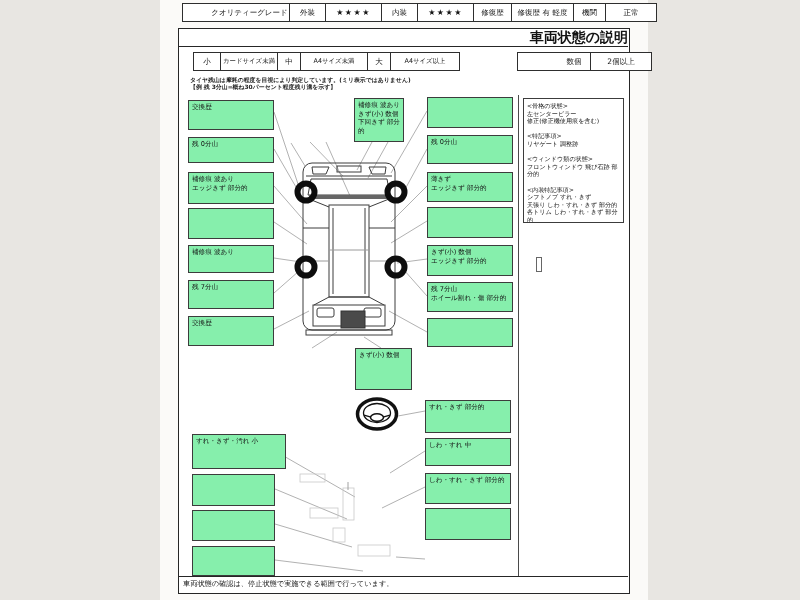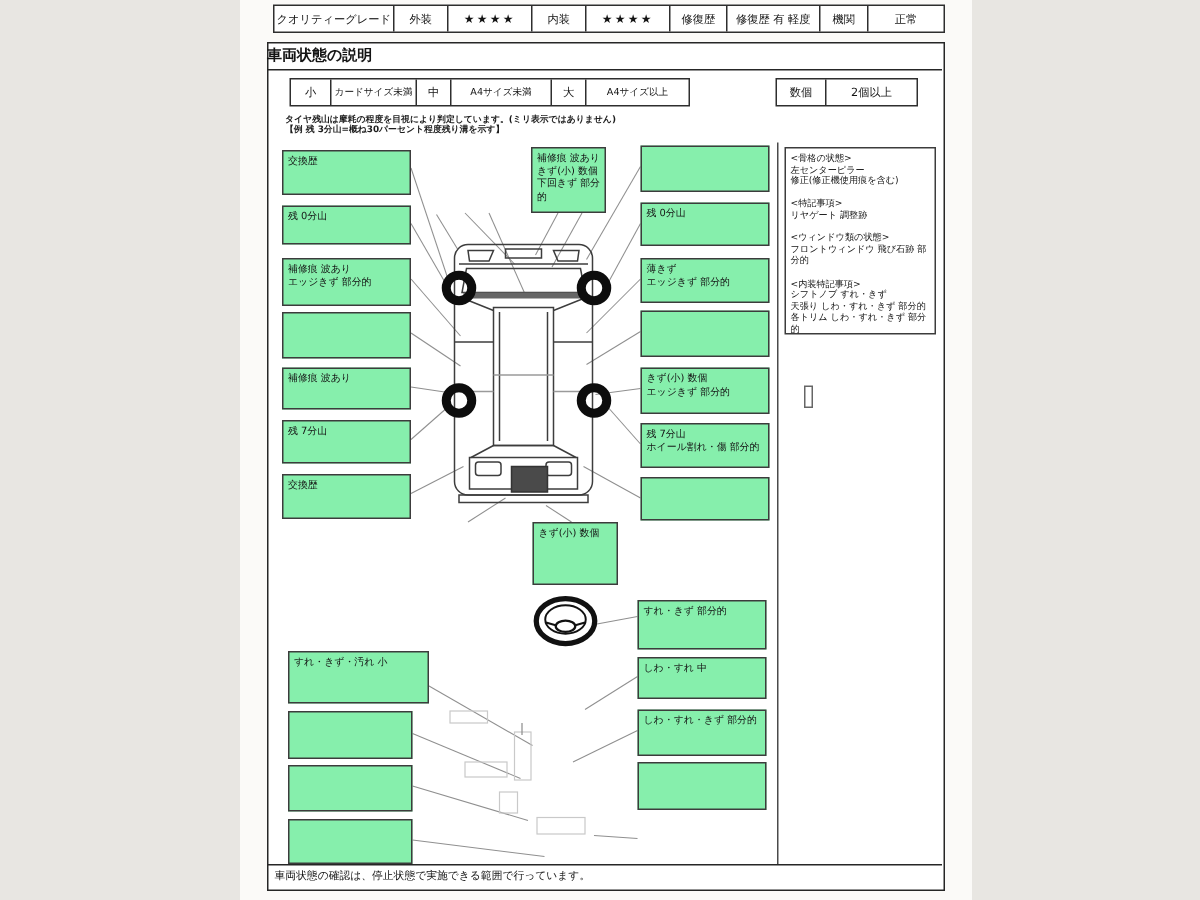--- a/index.html
+++ b/index.html
@@ -1,21 +1,21 @@
 <!DOCTYPE html>
 <html><head>
 <meta charset="utf-8">
 <style>
   html,body{margin:0;padding:0;}
   body{font-family:"DejaVu Sans","Liberation Sans",sans-serif;color:#141414;}
   .canvas{position:relative;width:800px;height:600px;background:#e8e6e2;overflow:hidden;}
   .page{position:absolute;left:160px;top:0;width:488px;height:600px;background:#fbfaf8;}
   svg.overlay{position:absolute;left:0;top:0;z-index:1;}
   .mainbox{position:absolute;left:178px;top:28px;width:450px;height:564px;border:1px solid #262626;background:#fff;z-index:0;}
-  .titlebar{position:absolute;left:178px;top:28px;width:450px;height:18px;border-bottom:1px solid #262626;text-align:left;font-size:10px;font-weight:bold;line-height:19px;z-index:2;}
+  .titlebar{position:absolute;left:178px;top:28px;width:450px;height:18px;border-bottom:1px solid #262626;text-align:right;font-size:14px;font-weight:bold;line-height:19px;z-index:2;}
   .hrow{position:absolute;display:flex;border:1px solid #2e2e2e;background:#fff;z-index:2;}
   .hcell{border-right:1px solid #2e2e2e;display:flex;align-items:center;justify-content:center;font-size:7.5px;height:17px;box-sizing:border-box;white-space:nowrap;overflow:hidden;}
   .hcell:last-child{border-right:none;}
   .stars{font-size:8px;letter-spacing:1.5px;}
   .cbox{position:absolute;background:#86efac;border:1px solid #3c3c3c;font-size:6.6px;line-height:8.6px;padding:2px 3px;white-space:pre-line;z-index:2;box-sizing:border-box;overflow:hidden;}
   .info{position:absolute;left:523px;top:98px;width:101px;height:125px;border:1px solid #3c3c3c;background:#fff;font-size:6.1px;line-height:7.6px;padding:3px 3px;white-space:pre-line;z-index:2;box-sizing:border-box;overflow:hidden;}
   .vline{position:absolute;left:518px;top:95px;width:1px;height:481px;background:#4a4a4a;z-index:2;}
   .tick{position:absolute;left:536px;top:257px;width:4px;height:13px;border:1px solid #666;background:#fff;z-index:2;}
   .notes{position:absolute;left:190px;top:77px;font-size:5.9px;line-height:7px;font-weight:bold;z-index:2;color:#1c1c1c;}
   .fline{position:absolute;left:178px;top:576px;width:450px;height:1px;background:#262626;z-index:2;}
@@ -104,21 +104,21 @@
     </g>
     <g fill="none" stroke="#111">
       <ellipse cx="377" cy="414" rx="19.5" ry="15" stroke-width="3.5"></ellipse>
       <ellipse cx="377" cy="413" rx="13.5" ry="9.5" stroke-width="1.3"></ellipse>
       <ellipse cx="377" cy="417.5" rx="6.5" ry="3.8" stroke-width="1.5"></ellipse>
       <line x1="364" y1="415" x2="371" y2="417" stroke-width="1.3"></line>
       <line x1="390" y1="415" x2="383" y2="417" stroke-width="1.3"></line>
     </g>
   </svg>
 
-  <div class="hrow" style="left:182px;top:3px;">
+  <div class="hrow" style="left:182px;top:3px;padding-left:27px;">
     <div class="hcell" style="width:80px">クオリティーグレード</div>
     <div class="hcell" style="width:36px">外装</div>
     <div class="hcell stars" style="width:56px">★★★★</div>
     <div class="hcell" style="width:36px">内装</div>
     <div class="hcell stars" style="width:56px">★★★★</div>
     <div class="hcell" style="width:38px">修復歴</div>
     <div class="hcell" style="width:62px">修復歴 有 軽度</div>
     <div class="hcell" style="width:32px">機関</div>
     <div class="hcell" style="width:50px">正常</div>
   </div>
@@ -126,21 +126,21 @@
   <div class="titlebar">車両状態の説明</div>
 
   <div class="hrow" style="left:193px;top:52px;">
     <div class="hcell" style="width:27px">小</div>
     <div class="hcell" style="width:57px;font-size:6.4px">カードサイズ未満</div>
     <div class="hcell" style="width:23px">中</div>
     <div class="hcell" style="width:67px;font-size:6.4px">A4サイズ未満</div>
     <div class="hcell" style="width:23px">大</div>
     <div class="hcell" style="width:68px;font-size:6.4px">A4サイズ以上</div>
   </div>
-  <div class="hrow" style="left:517px;top:52px;">
+  <div class="hrow" style="left:517px;top:52px;padding-left:40px;">
     <div class="hcell" style="width:33px">数個</div>
     <div class="hcell" style="width:60px">2個以上</div>
   </div>
 
   <div class="notes">
     <div>タイヤ残山は摩耗の程度を目視により判定しています。(ミリ表示ではありません)</div>
     <div>【例 残 3分山=概ね30パーセント程度残り溝を示す】</div>
   </div>
 
   <div class="cbox" style="left:188px;top:100px;width:86px;height:30px">交換歴</div>

